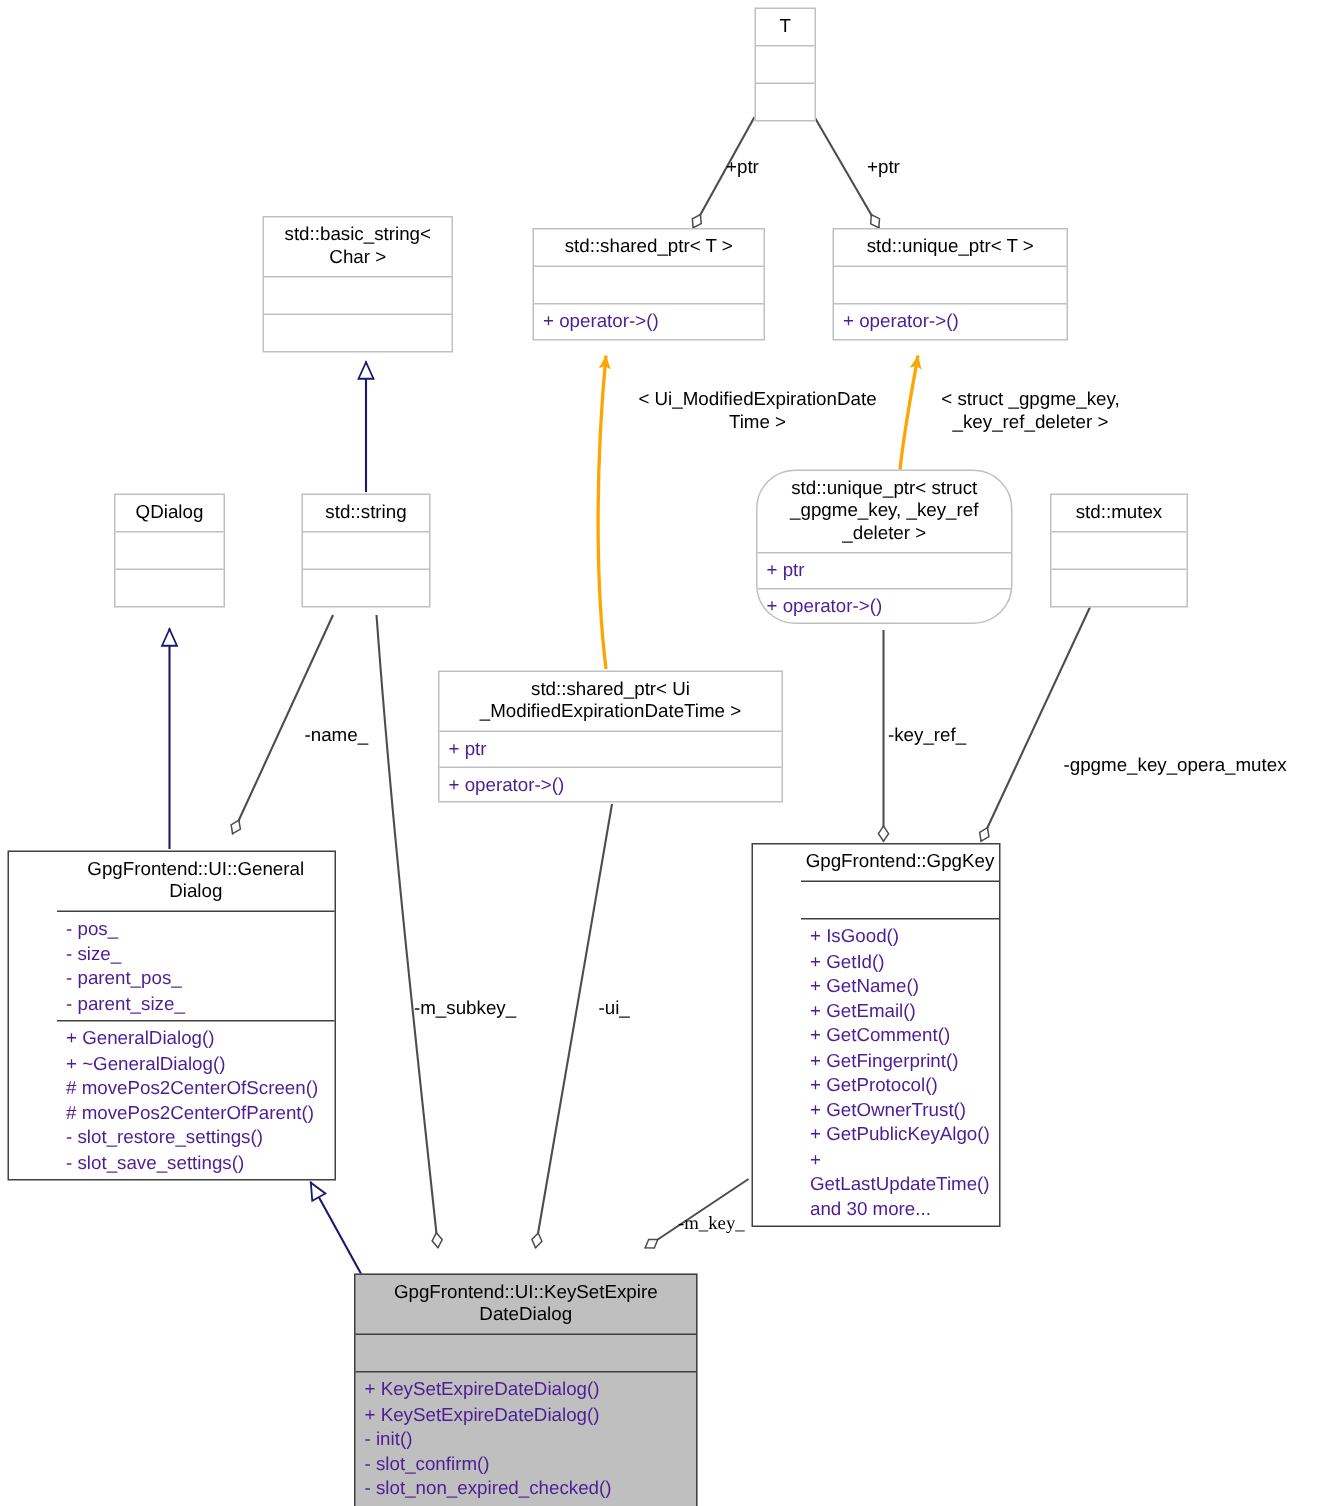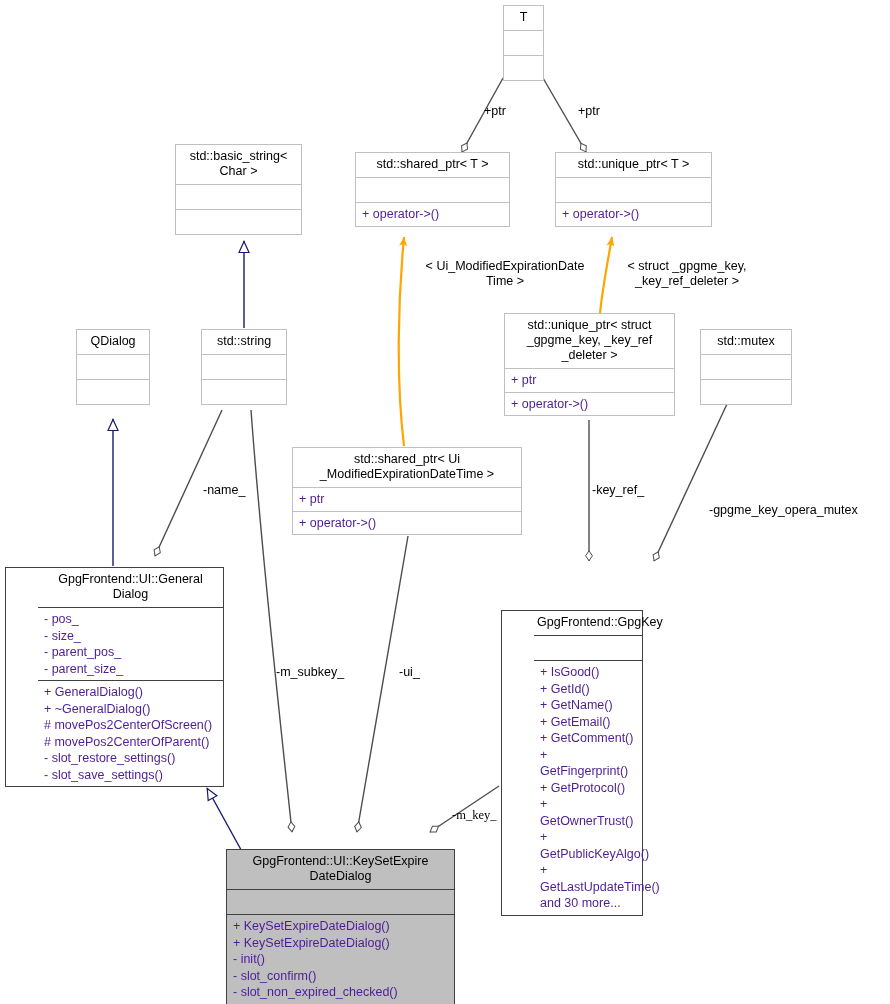--- a/index.html
+++ b/index.html
@@ -166,21 +166,21 @@
   </div>
 
   <div class="node" style="left:201px; top:329px; width:86px;">
     <div class="title">std::string</div>
     <div class="sep"></div>
     <div class="compart empty"></div>
     <div class="sep"></div>
     <div class="compart empty"></div>
   </div>
 
-  <div class="node" style="left:504px; top:313px; width:171px;">
+  <div class="node" style="left:504px; top:313px; width:171px;border-radius:26px;">
     <div class="title">std::unique_ptr&lt; struct
 _gpgme_key, _key_ref
 _deleter &gt;</div>
     <div class="sep"></div>
     <div class="compart">+ ptr</div>
     <div class="sep"></div>
     <div class="compart">+ operator-&gt;()</div>
   </div>
 
   <div class="node" style="left:700px; top:329px; width:92px;">
@@ -210,39 +210,39 @@
 - parent_size_</div>
     <div class="sep"></div>
     <div class="compart">+ GeneralDialog()
 + ~GeneralDialog()
 # movePos2CenterOfScreen()
 # movePos2CenterOfParent()
 - slot_restore_settings()
 - slot_save_settings()</div>
   </div>
 
-  <div class="node strong" style="left:501px; top:562px; width:142px;margin-top:48px;">
+  <div class="node strong" style="left:501px; top:562px; width:166px;">
     <div class="title">GpgFrontend::GpgKey</div>
     <div class="sep"></div>
     <div class="compart empty"></div>
     <div class="sep"></div>
     <div class="compart">+ IsGood()
 + GetId()
 + GetName()
 + GetEmail()
 + GetComment()
 + GetFingerprint()
 + GetProtocol()
 + GetOwnerTrust()
 + GetPublicKeyAlgo()
 + GetLastUpdateTime()
 and 30 more...</div>
   </div>
 
-  <div class="node selected" style="left:226px; top:849px; width:229px;">
+  <div class="node selected" style="left:236px; top:849px; width:229px;">
     <div class="title">GpgFrontend::UI::KeySetExpire
 DateDialog</div>
     <div class="sep"></div>
     <div class="compart empty"></div>
     <div class="sep"></div>
     <div class="compart">+ KeySetExpireDateDialog()
 + KeySetExpireDateDialog()
 - init()
 - slot_confirm()
 - slot_non_expired_checked()</div>

